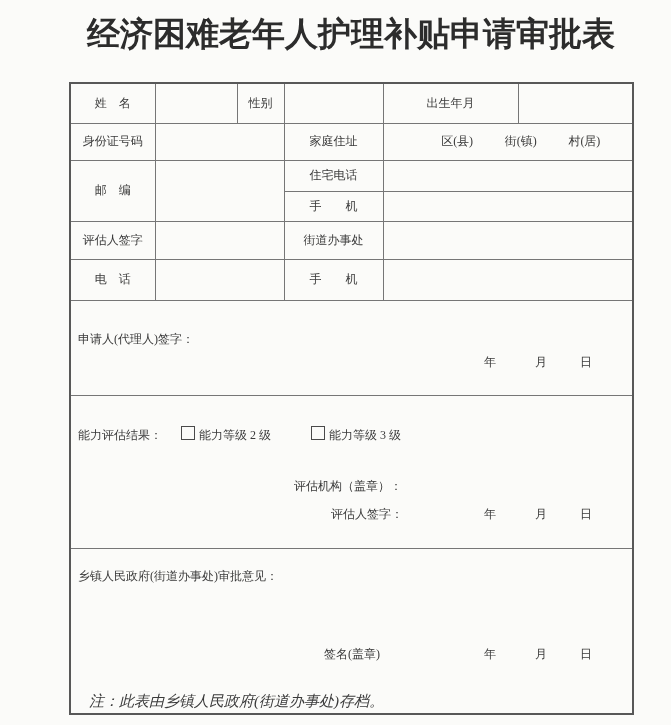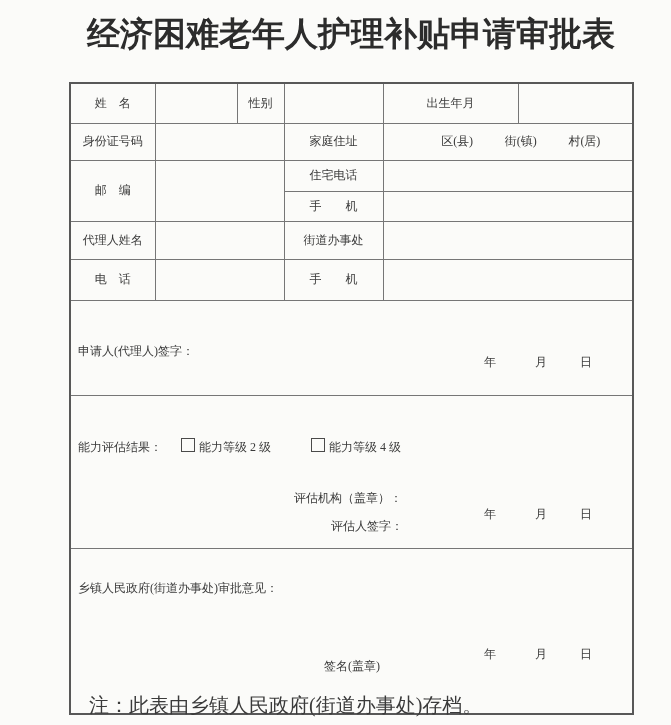--- a/index.html
+++ b/index.html
@@ -26,35 +26,35 @@
   table.form td{
     border:1px solid #767676;
     padding:0;
     text-align:center;
     vertical-align:middle;
     overflow:hidden;
   }
   td.section{
     position:relative;text-align:left;vertical-align:top;
   }
-  .abs{position:absolute;white-space:nowrap;margin-top:12px;}
+  .abs{position:absolute;white-space:nowrap;}
   .ymd span{position:absolute;white-space:nowrap;}
   .addr{
     display:flex;justify-content:space-evenly;align-items:center;
     padding-left:26px;white-space:nowrap;
   }
   .cbx{
     display:inline-block;width:12px;height:12px;
     border:1px solid #4a4a4a;vertical-align:-1px;margin-right:4px;
     background:transparent;
   }
   .cbx-group{white-space:nowrap;padding-left:16px;}
   .footnote{
     position:absolute;left:89px;top:692px;
-    font-size:20px;color:#3a3a3a;
+    font-size:15px;font-style:italic;color:#3a3a3a;
     white-space:nowrap;
   }
 </style>
 </head>
 <body>
 
 <div class="page">
 
   <div class="title">经济困难老年人护理补贴申请审批表</div>
 
@@ -97,21 +97,21 @@
       <td>住宅电话</td>
       <td colspan="2"></td>
     </tr>
 
     <tr style="height:30px">
       <td>手　　机</td>
       <td colspan="2"></td>
     </tr>
 
     <tr style="height:38px">
-      <td>代理人姓名</td>
+      <td>评估人签字</td>
       <td colspan="2"></td>
       <td>街道办事处</td>
       <td colspan="2"></td>
     </tr>
 
     <tr style="height:41px">
       <td>电　话</td>
       <td colspan="2"></td>
       <td>手　　机</td>
       <td colspan="2"></td>
@@ -127,21 +127,21 @@
         </div>
       </td>
     </tr>
 
     <tr style="height:153px">
       <td colspan="6" class="section">
         <div class="abs" style="left:7px;top:30px">
           <span>能力评估结果：</span>
           <span class="cbx-group"><span class="cbx"></span><span>能力等级 2 级</span></span>
           <span style="display:inline-block;width:18px"></span>
-          <span class="cbx-group"><span class="cbx"></span><span>能力等级 4 级</span></span>
+          <span class="cbx-group"><span class="cbx"></span><span>能力等级 3 级</span></span>
         </div>
         <div class="abs" style="left:223px;top:82px">评估机构（盖章）：</div>
         <div class="abs" style="left:260px;top:110px">评估人签字：</div>
         <div class="ymd">
           <span style="left:413px;top:110px">年</span>
           <span style="left:464px;top:110px">月</span>
           <span style="left:509px;top:110px">日</span>
         </div>
       </td>
     </tr>

